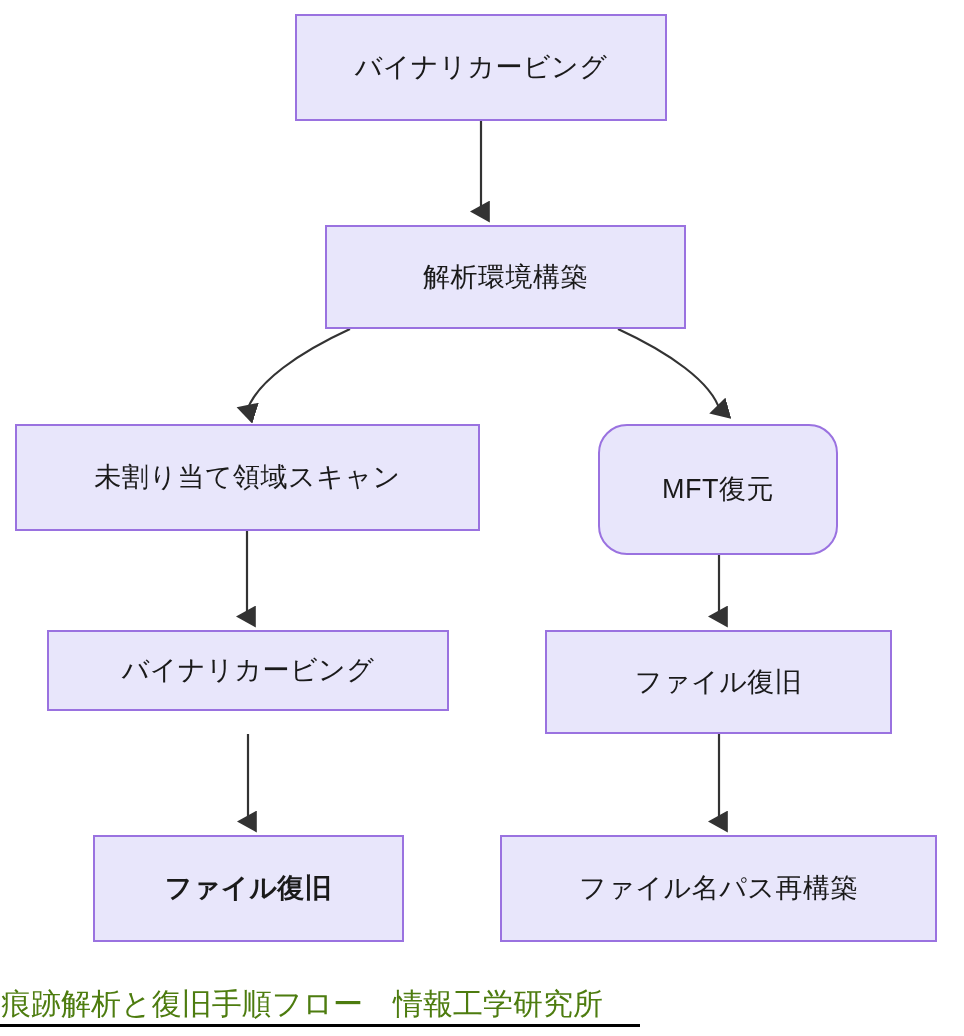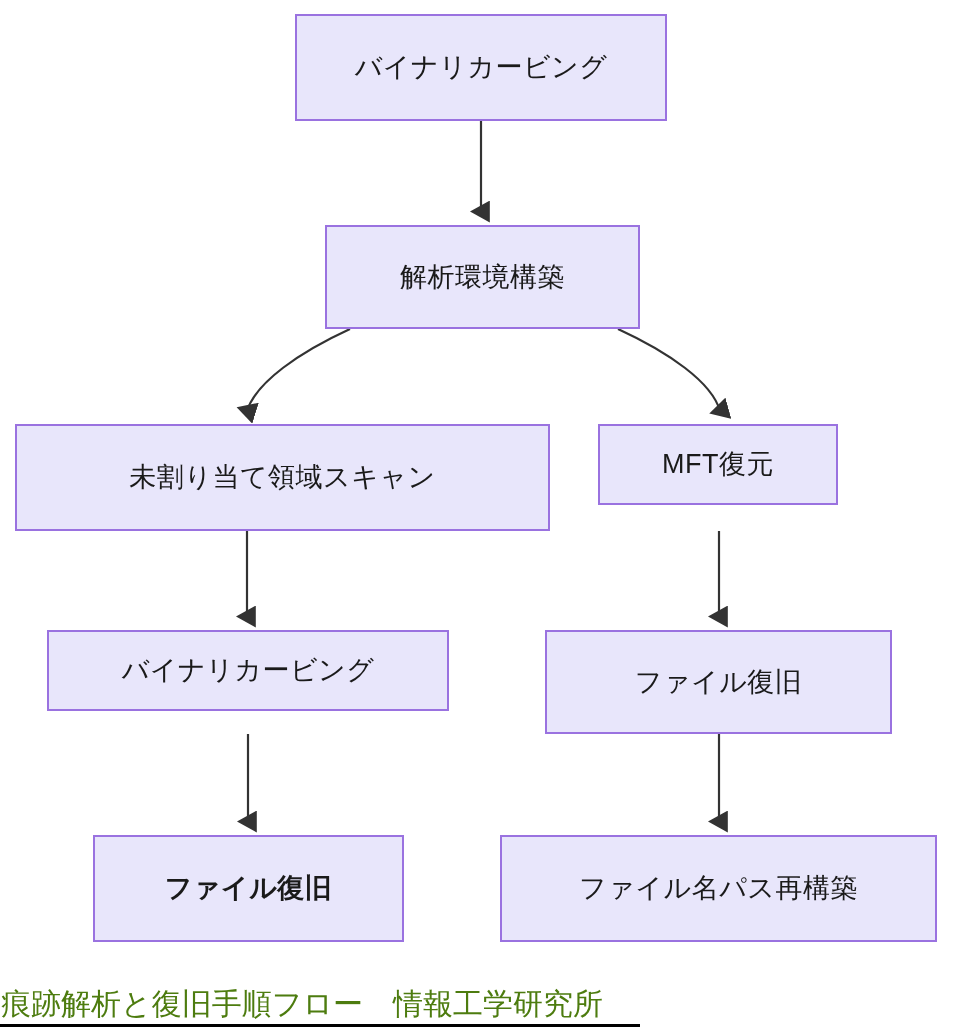--- a/index.html
+++ b/index.html
@@ -94,29 +94,29 @@
 
     <path d="M248,734 L248,822" stroke="#333333" stroke-width="2.2" fill="none" marker-end="url(#arrow)"></path>
 
     <path d="M719,734 L719,822" stroke="#333333" stroke-width="2.2" fill="none" marker-end="url(#arrow)"></path>
   </svg>
 
   <div class="node" style="left:295px; top:14px; width:372px; height:107px;">
     <span class="node-label">バイナリカービング</span>
   </div>
 
-  <div class="node" style="left:325px; top:225px; width:315px; height:104px;">
+  <div class="node" style="left:325px; top:225px; width:361px; height:104px;">
     <span class="node-label">解析環境構築</span>
   </div>
 
-  <div class="node" style="left:15px; top:424px; width:535px; height:107px;">
+  <div class="node" style="left:15px; top:424px; width:465px; height:107px;">
     <span class="node-label">未割り当て領域スキャン</span>
   </div>
 
-  <div class="node" style="left:598px; top:424px; width:240px; height:81px;">
+  <div class="node" style="left:598px; top:424px; width:240px; height:131px;border-radius:29px;">
     <span class="node-label">MFT復元</span>
   </div>
 
   <div class="node" style="left:47px; top:630px; width:402px; height:81px;">
     <span class="node-label">バイナリカービング</span>
   </div>
 
   <div class="node" style="left:545px; top:630px; width:347px; height:104px;">
     <span class="node-label">ファイル復旧</span>
   </div>

